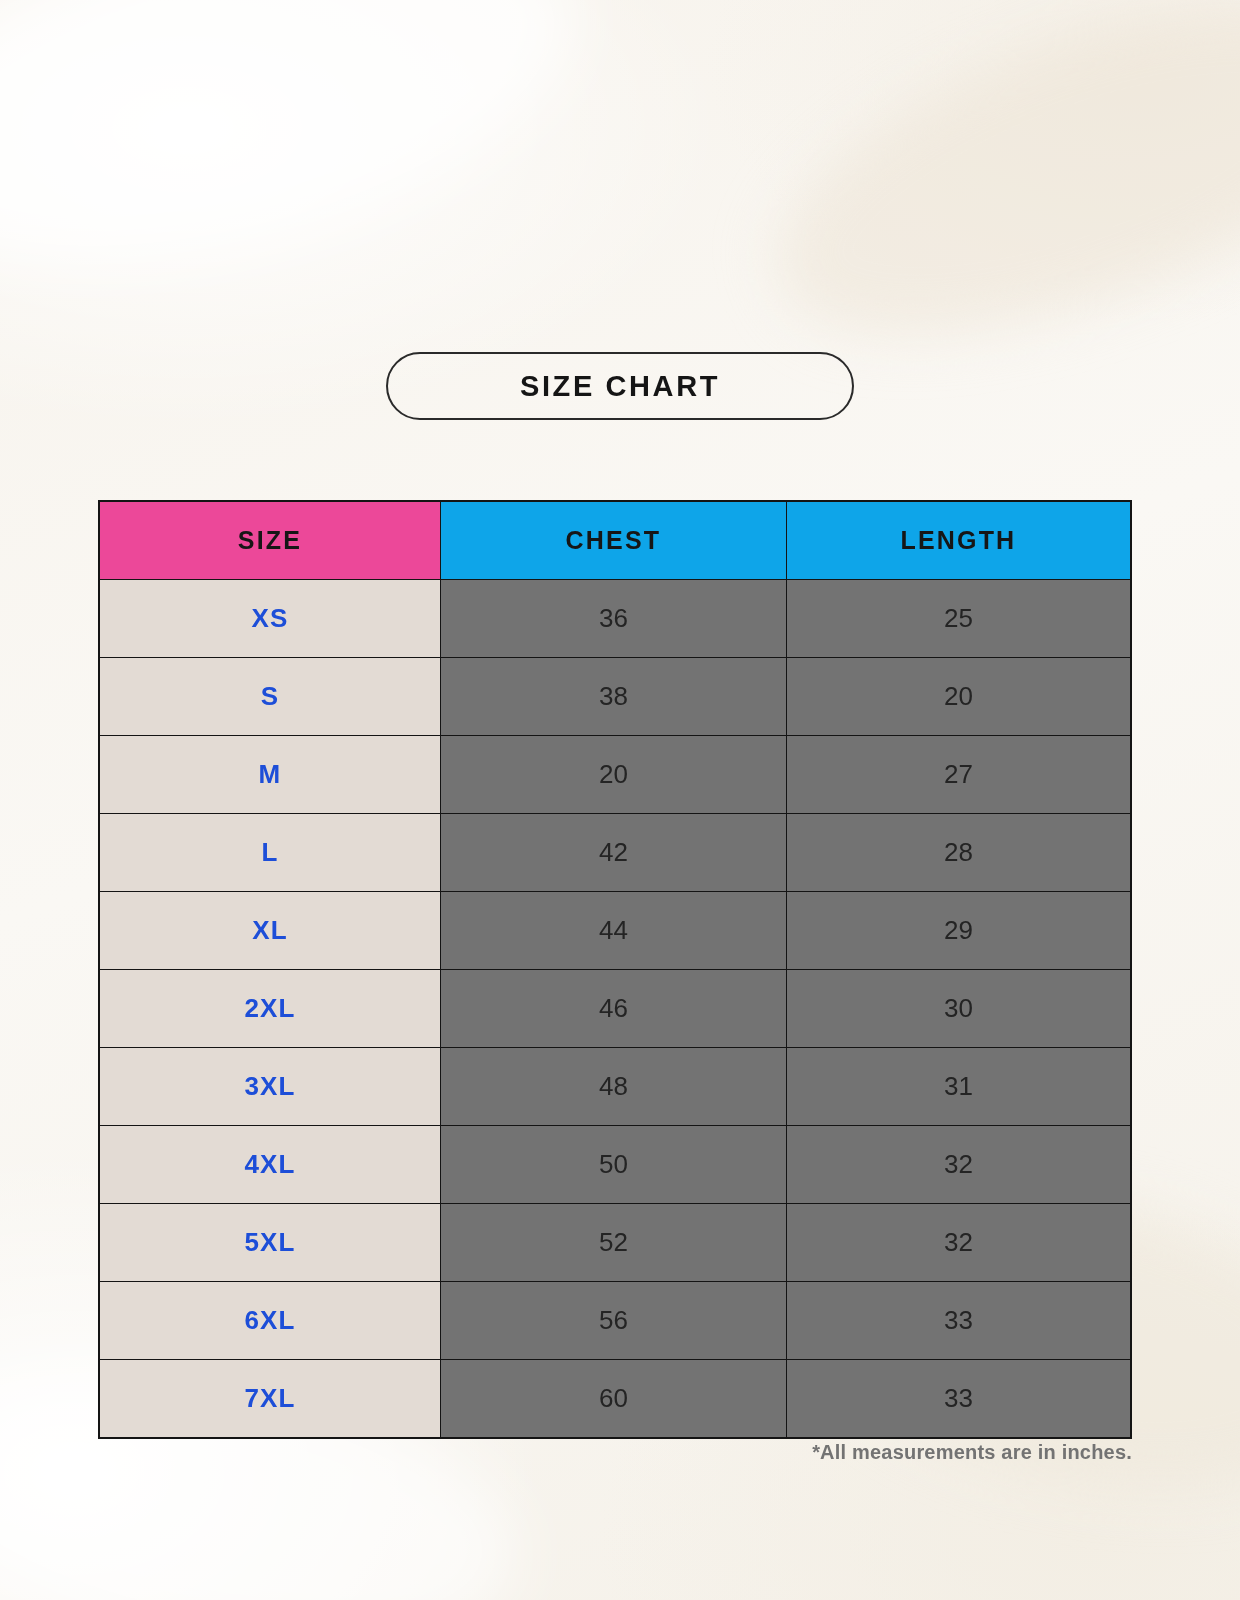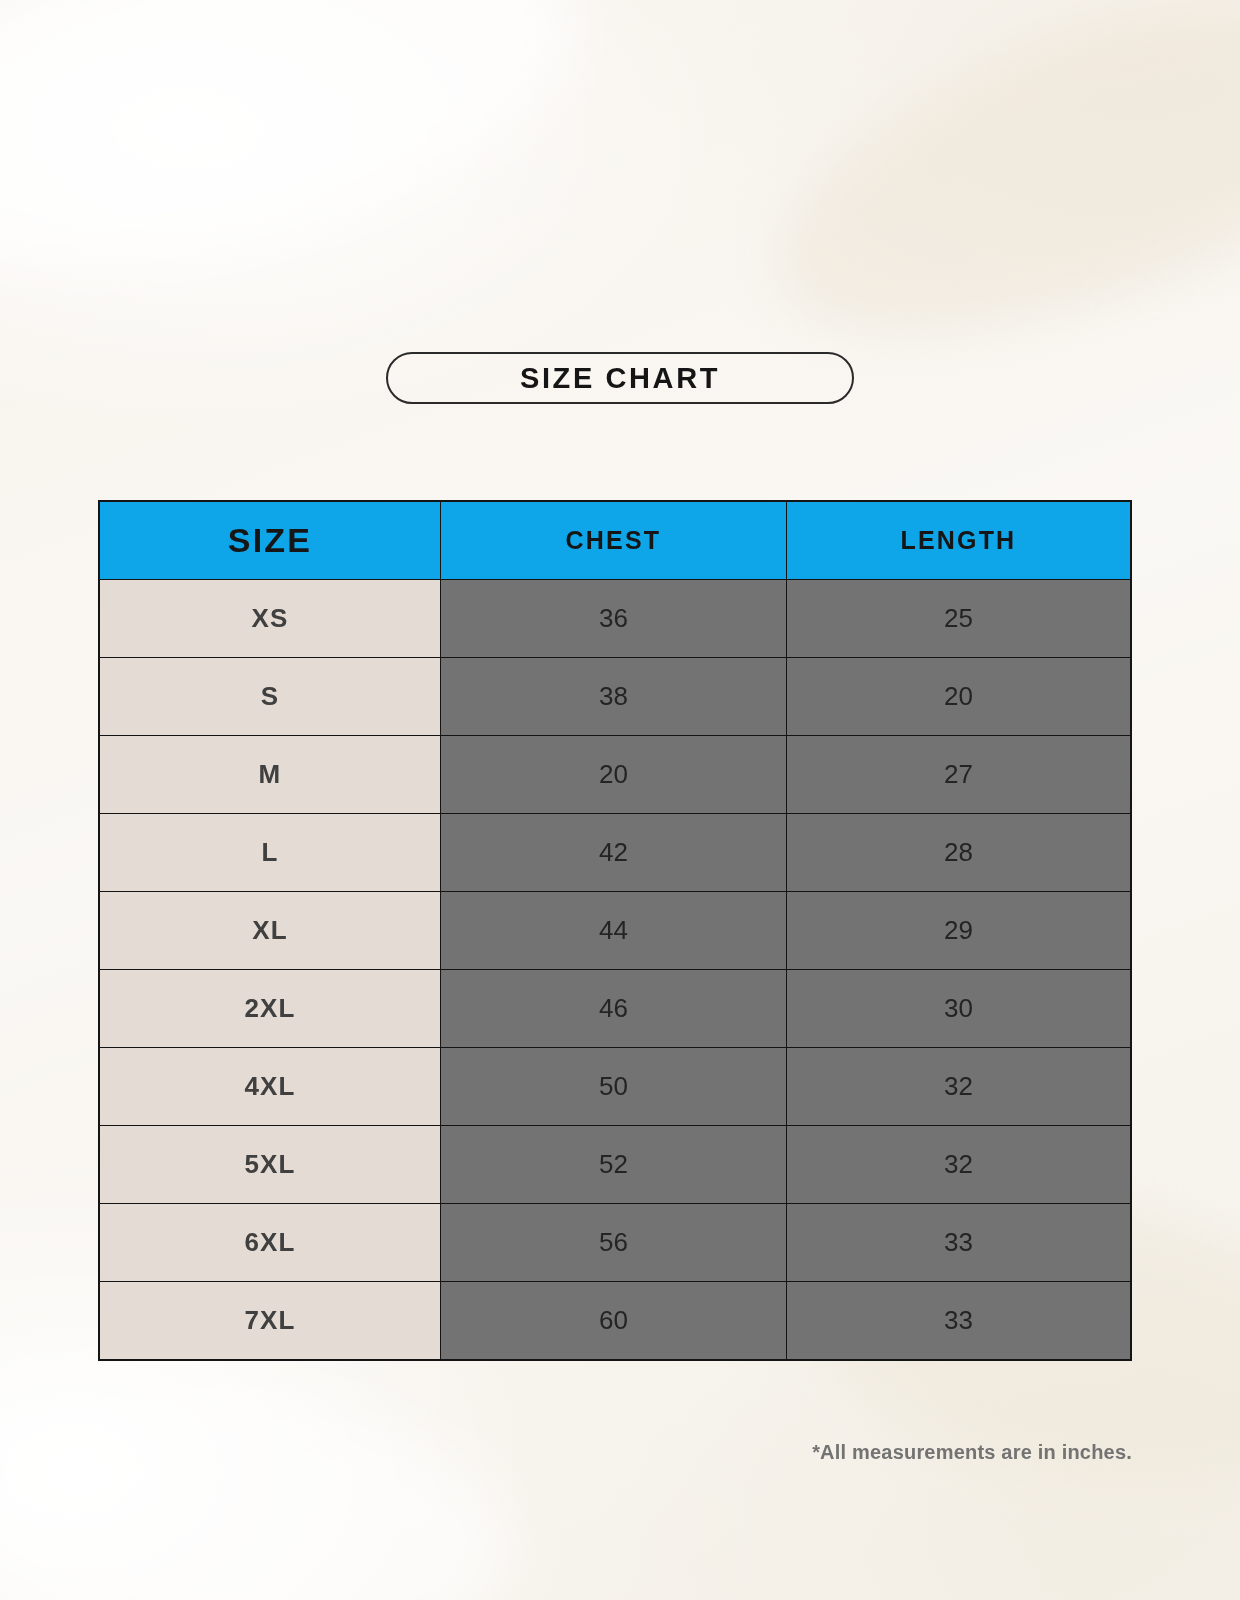--- a/index.html
+++ b/index.html
@@ -81,21 +81,21 @@
   .badge-wrap {
     position: absolute;
     left: 0; right: 0;
     top: 352px;
     display: flex;
     justify-content: center;
   }
   .badge {
     box-sizing: border-box;
     width: 468px;
-    height: 52px;
+    height: 68px;
     border: 2px solid #2a2a2a;
     border-radius: 40px;
     display: flex;
     align-items: center;
     justify-content: center;
     font-size: 29px;
     font-weight: 700;
     letter-spacing: 2.6px;
     color: #151515;
     background: transparent;
@@ -121,40 +121,40 @@
   table.size-table th,
   table.size-table td {
     border: 1.5px solid #141414;
     height: 77px;
     text-align: center;
     vertical-align: middle;
     padding: 0;
   }
 
   th.head-size {
-    background: #0ea5e9;
-    font-size: 34px;
+    background: #ec4899;
+    font-size: 25px;
     font-weight: 700;
     letter-spacing: 2.2px;
     color: #161616;
   }
   th.head-measure {
     background: #0ea5e9;
     font-size: 25px;
     font-weight: 700;
     letter-spacing: 2.2px;
     color: #161616;
   }
 
   td.cell-size {
     background: #e3dbd4;
     font-size: 26px;
     font-weight: 700;
     letter-spacing: 1.2px;
-    color: #404040;
+    color: #1d4ed8;
   }
   td.cell-val {
     background: #737373;
     font-size: 26px;
     font-weight: 400;
     color: #242424;
   }
 
   .footnote {
     position: absolute;
@@ -220,20 +220,25 @@
           <td class="cell-size">XL</td>
           <td class="cell-val">44</td>
           <td class="cell-val">29</td>
         </tr>
         <tr>
           <td class="cell-size">2XL</td>
           <td class="cell-val">46</td>
           <td class="cell-val">30</td>
         </tr>
         <tr>
+          <td class="cell-size">3XL</td>
+          <td class="cell-val">48</td>
+          <td class="cell-val">31</td>
+        </tr>
+        <tr>
           <td class="cell-size">4XL</td>
           <td class="cell-val">50</td>
           <td class="cell-val">32</td>
         </tr>
         <tr>
           <td class="cell-size">5XL</td>
           <td class="cell-val">52</td>
           <td class="cell-val">32</td>
         </tr>
         <tr>

